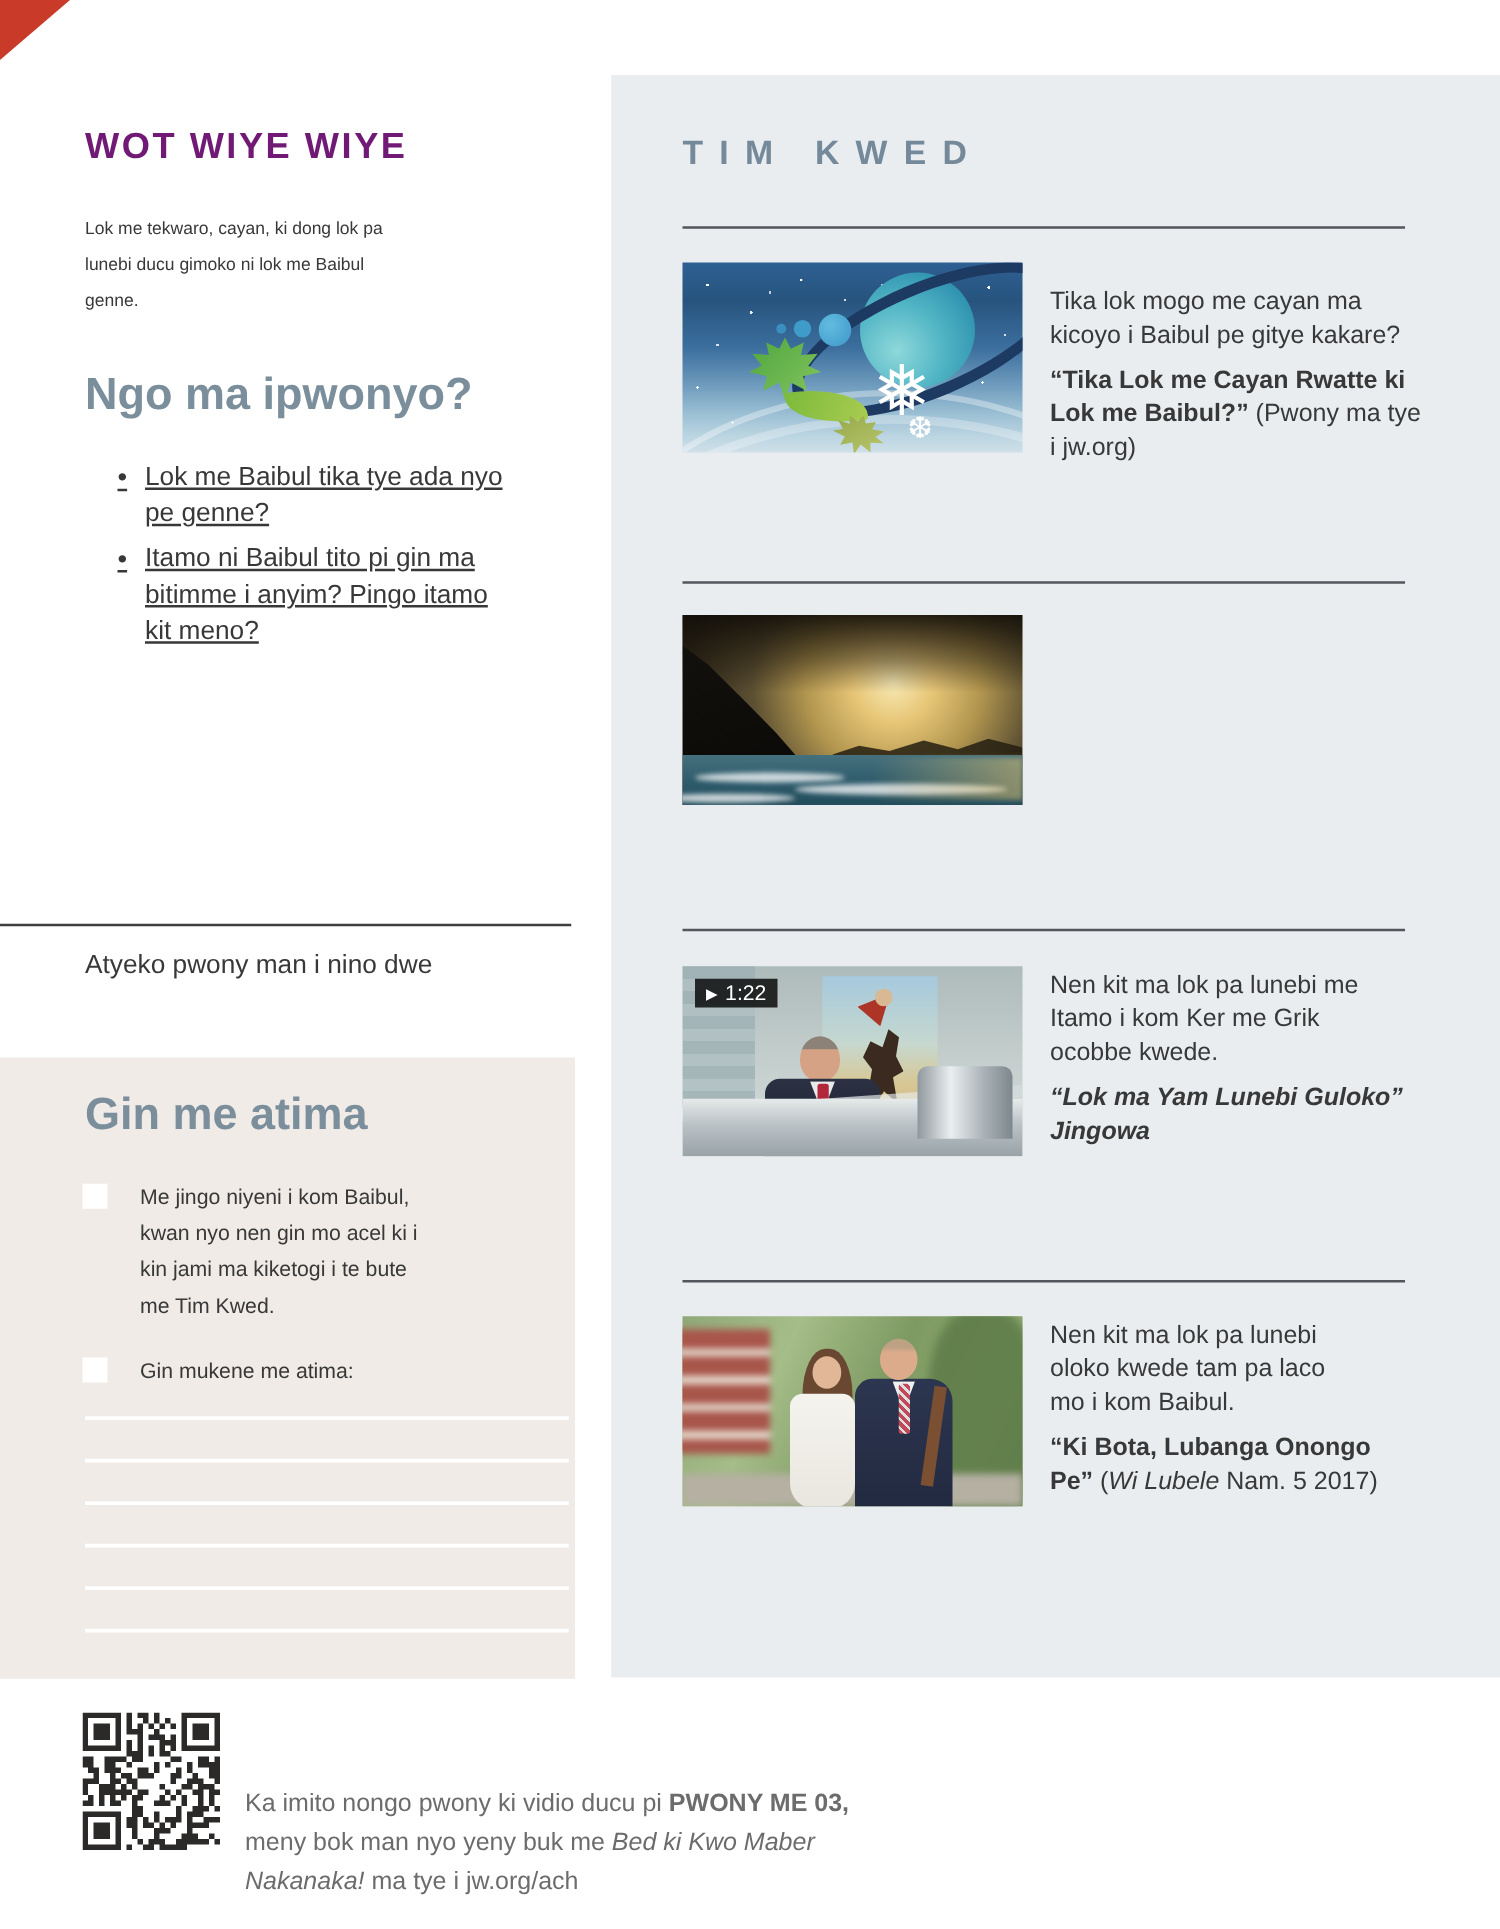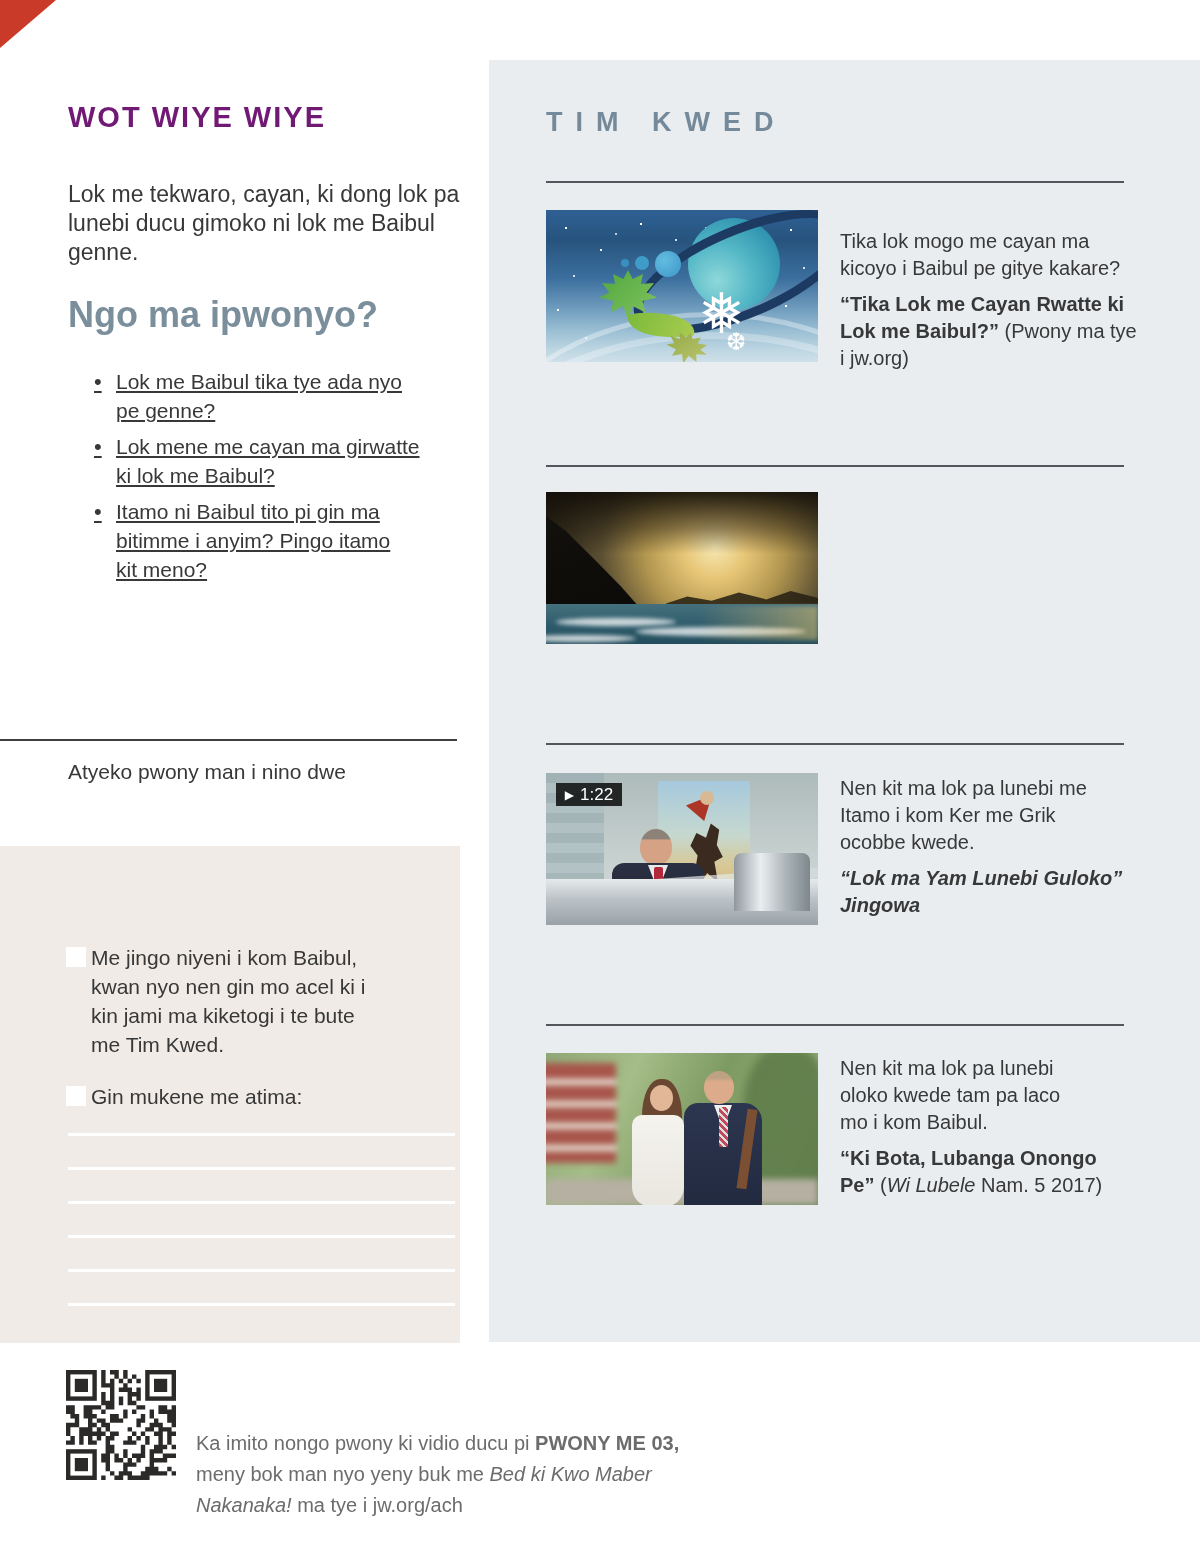--- a/index.html
+++ b/index.html
@@ -4,39 +4,39 @@
 <style>
   html,body{margin:0;padding:0;background:#fff;}
   .page{position:relative;width:1200px;height:1543px;background:#ffffff;overflow:hidden;
         font-family:"Liberation Sans",sans-serif;color:#383838;}
   
   .corner{position:absolute;left:0;top:0;width:0;height:0;
           border-top:48px solid #c93a28;border-right:56px solid transparent;}
   
   .h-gold{position:absolute;left:68px;top:101px;font-size:29px;font-weight:700;
           color:#701a75;letter-spacing:2px;}
-  .intro{position:absolute;left:68px;top:168px;font-size:23px;line-height:29px;
-         color:#383838;white-space:pre-line;margin-top:12px;}
+  .intro{position:absolute;left:68px;top:168px;font-size:14px;line-height:29px;
+         color:#383838;white-space:pre-line;}
   .h-blue{font-size:36px;font-weight:700;color:#7a8e9c;}
   .hq{position:absolute;left:68px;top:294px;}
   .bullets{position:absolute;left:94px;top:367px;text-decoration:underline;}
   .bullet-item{display:flex;margin-bottom:7px;font-size:21px;line-height:29px;}
   .dot{width:22px;flex:0 0 22px;}
   .dot::before{content:"•";font-size:22px;}
   .btext{white-space:pre-line;}
   .hr-left{position:absolute;left:0;top:739px;width:457px;height:2px;background:#3f3f3f;}
   .note{position:absolute;left:68px;top:760px;font-size:21px;}
   
   .action-box{position:absolute;left:0;top:846px;width:460px;height:497px;background:#f0ebe6;}
   .hb{position:absolute;left:68px;top:24px;}
   .check-row{position:absolute;left:66px;display:flex;}
   .cr1{top:97px;}
   .cr2{top:236px;}
   .checkbox{width:20px;height:20px;background:#ffffff;flex:0 0 20px;margin-top:4px;}
-  .ctext{margin-left:5px;font-size:21px;line-height:29px;white-space:pre-line;}
+  .ctext{margin-left:26px;font-size:17px;line-height:29px;white-space:pre-line;}
   .wline{position:absolute;left:68px;width:387px;height:3px;background:#ffffff;}
   
   .qr{position:absolute;left:66px;top:1370px;width:110px;height:110px;}
   .footer-text{position:absolute;left:196px;top:1428px;font-size:20px;line-height:31px;
                color:#6c6c6c;white-space:pre-line;}
   .footer-text .fb{font-weight:700;}
   .footer-text .fi{font-style:italic;}
   
   .right-panel{position:absolute;left:489px;top:60px;width:711px;height:1282px;background:#e9edf0;}
   .hr2{position:absolute;left:57px;top:47px;font-size:27px;font-weight:700;color:#74899a;
@@ -171,35 +171,31 @@
   <div class="h-blue hq">Ngo ma ipwonyo?</div>
 
   <div class="bullets">
     <div class="bullet-item">
       <span class="dot"></span>
       <span class="btext">Lok me Baibul tika tye ada nyo
 pe genne?</span>
     </div>
     <div class="bullet-item">
       <span class="dot"></span>
-      <span class="btext">Lok mene me cayan ma girwatte
-ki lok me Baibul?</span>
-    </div>
-    <div class="bullet-item">
-      <span class="dot"></span>
       <span class="btext">Itamo ni Baibul tito pi gin ma
 bitimme i anyim? Pingo itamo
 kit meno?</span>
     </div>
   </div>
 
   <div class="hr-left"></div>
   <div class="note">Atyeko pwony man i nino dwe</div>
 
   <div class="action-box">
+    <div class="h-blue hb">Gin me atima</div>
     <div class="check-row cr1">
       <span class="checkbox"></span>
       <span class="ctext">Me jingo niyeni i kom Baibul,
 kwan nyo nen gin mo acel ki i
 kin jami ma kiketogi i te bute
 me Tim Kwed.</span>
     </div>
     <div class="check-row cr2">
       <span class="checkbox"></span>
       <span class="ctext">Gin mukene me atima:</span>

